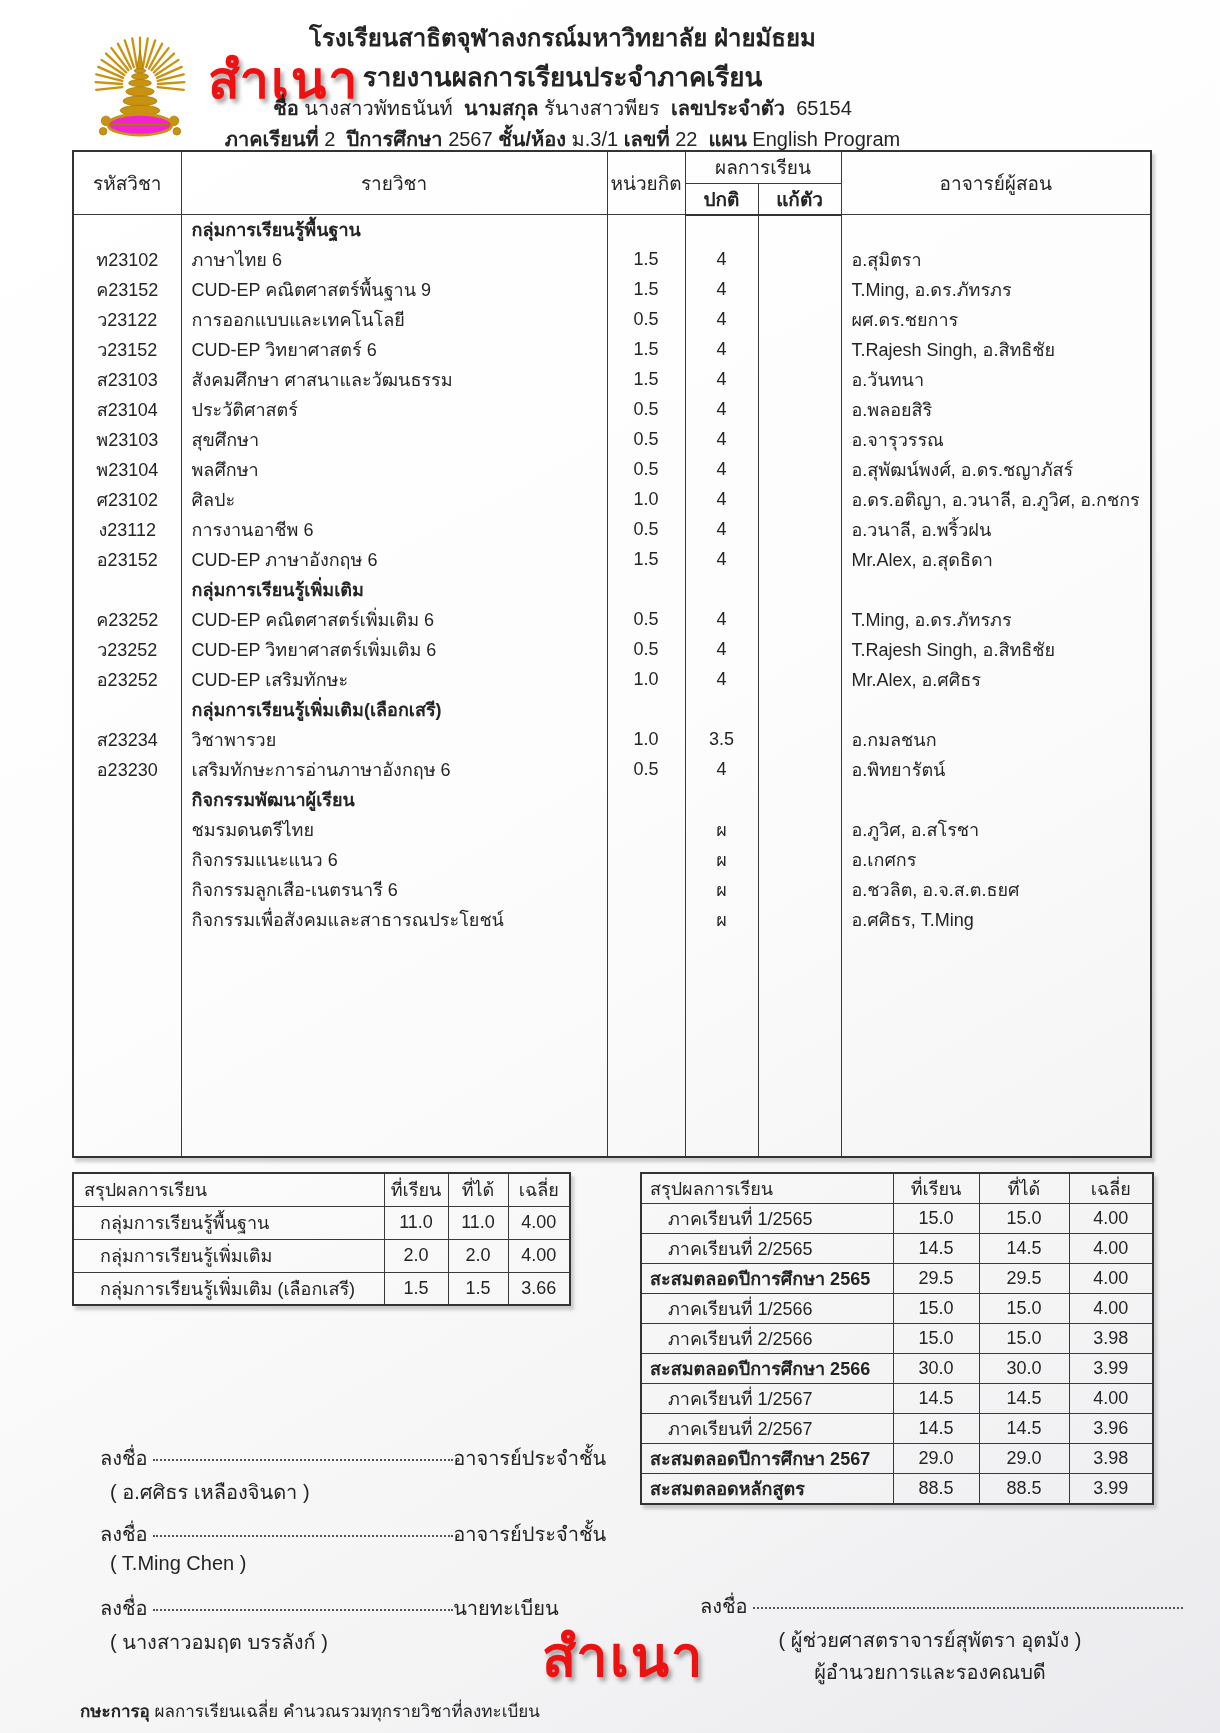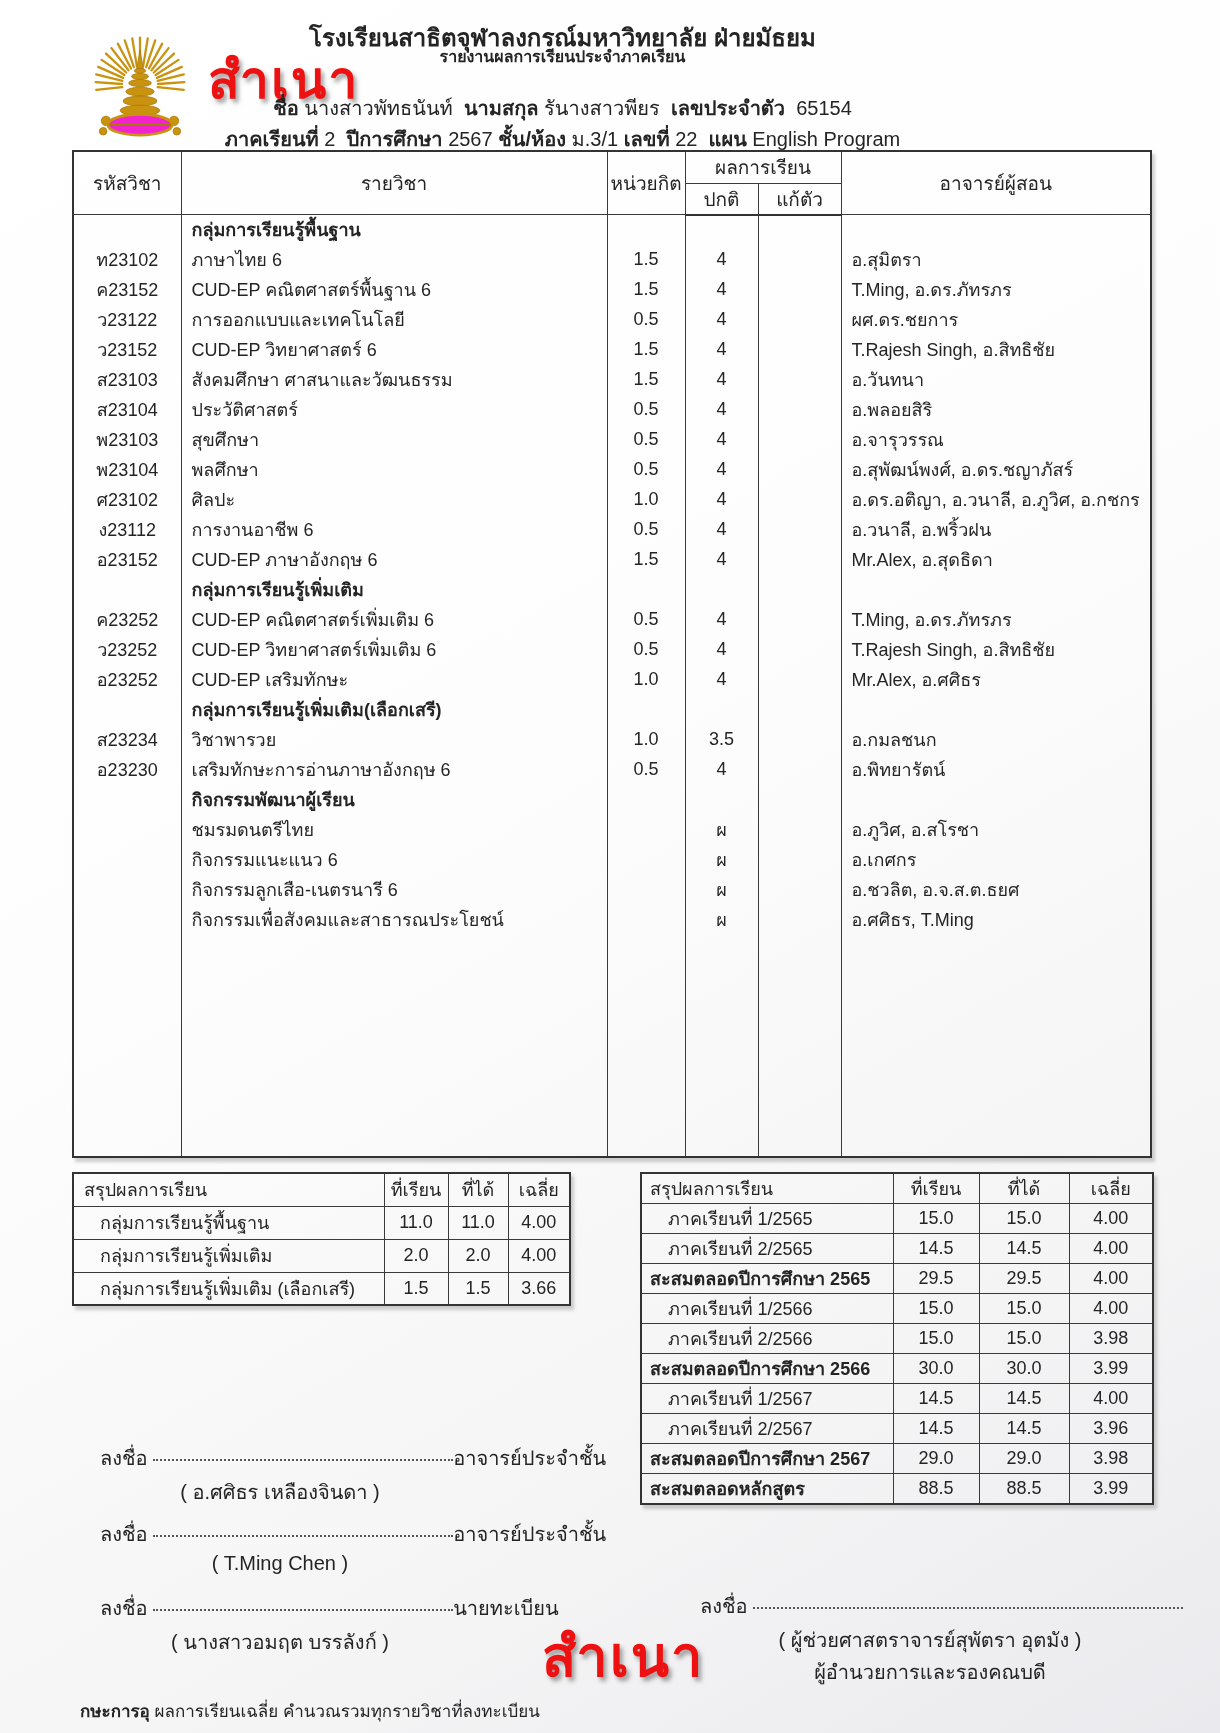--- a/index.html
+++ b/index.html
@@ -10,21 +10,21 @@
     color:#242424;
   }
   
   .logo { position:absolute; left:88px; top:24px; width:104px; height:120px; }
   .stamp { position:absolute; color:#ee1111; font-weight:bold;
            text-shadow:3px 4px 4px rgba(110,110,110,.65); letter-spacing:2px; }
   .stamp-top { left:208px; top:38px; font-size:52px; }
   .stamp-bottom { left:542px; top:1612px; font-size:56px; }
   .head-line { position:absolute; left:0; width:1125px; text-align:center; white-space:nowrap; }
   .hl1 { top:18px;  font-size:24px; font-weight:bold; }
-  .hl2 { top:44px;  font-size:16px; font-weight:bold; }
+  .hl2 { top:56px;  font-size:26px; font-weight:bold; }
   .hl3 { top:92px;  font-size:20px; }
   .hl4 { top:123px; font-size:20px; }
   .hl3 b, .hl4 b { font-weight:bold; }
   
   table { border-collapse:collapse; table-layout:fixed; background:#fff0;
           box-shadow:3px 4px 3px rgba(120,120,120,.35); }
   th, td { border:1px solid #3a3a3a; font-weight:normal; overflow:hidden; white-space:nowrap; }
   
   .grades { position:absolute; left:72px; top:150px; width:1078px; height:1008px;
             border:2px solid #333; font-size:18px; }
@@ -34,37 +34,37 @@
   .grades tbody tr.fill { height:auto; }
   .c-code    { text-align:center; }
   .c-subject { text-align:left; padding-left:10px; }
   .c-credit  { text-align:center; }
   .c-normal  { text-align:center; }
   .c-retake  { text-align:center; }
   .c-teacher { text-align:left; padding-left:10px; }
   td.sec { font-weight:bold; }
   
   .grades tbody td { border-top:none; border-bottom:none; }
-  .grades thead tr.hrow2 th { border-bottom:2px solid #333; }
+  .grades thead tr.hrow2 th { border-bottom:2px solid #333;font-weight:bold; }
   
   .summary { position:absolute; font-size:18px; border:2px solid #333; }
   .summary th { font-weight:normal; }
   .sum-left  { left:72px;  top:1172px; width:497px; }
   .sum-left  tr { height:33px; }
   .sum-right { left:640px; top:1172px; width:512px; }
   .sum-right tr { height:30px; }
   .summary .lab { text-align:left; padding-left:10px; }
   .summary td.lab { padding-left:26px; }
   .summary tr.boldrow td.lab { font-weight:bold; padding-left:8px; }
   .summary .num { text-align:center; }
   
   .sig { position:absolute; font-size:20px; white-space:nowrap;margin-left:20px; }
   .dots { display:inline-block; border-bottom:2px dotted #555; transform:translateY(-4px); }
   .dots-l { width:300px; } .dots-r { width:430px; }
-  .sig-name { position:absolute; font-size:20px; width:340px; text-align:center; }
+  .sig-name { position:absolute; font-size:20px; width:340px; text-align:left; }
   .sig-role-line { position:absolute; font-size:20px; width:460px; text-align:center; }
   .footnote { position:absolute; left:80px; top:1697px; font-size:17px; }
   .footnote b { font-weight:bold; }
 </style>
 </head>
 <body>
 
 <div class="sheet">
 
   <svg class="logo" viewBox="0 0 110 124">
@@ -168,21 +168,21 @@
         <tr>
           <td class="c-code">ท23102</td>
           <td class="c-subject">ภาษาไทย 6</td>
           <td class="c-credit">1.5</td>
           <td class="c-normal">4</td>
           <td class="c-retake"></td>
           <td class="c-teacher">อ.สุมิตรา</td>
         </tr>
         <tr>
           <td class="c-code">ค23152</td>
-          <td class="c-subject">CUD-EP คณิตศาสตร์พื้นฐาน 6</td>
+          <td class="c-subject">CUD-EP คณิตศาสตร์พื้นฐาน 9</td>
           <td class="c-credit">1.5</td>
           <td class="c-normal">4</td>
           <td class="c-retake"></td>
           <td class="c-teacher">T.Ming, อ.ดร.ภัทรภร</td>
         </tr>
         <tr>
           <td class="c-code">ว23122</td>
           <td class="c-subject">การออกแบบและเทคโนโลยี</td>
           <td class="c-credit">0.5</td>
           <td class="c-normal">4</td>

